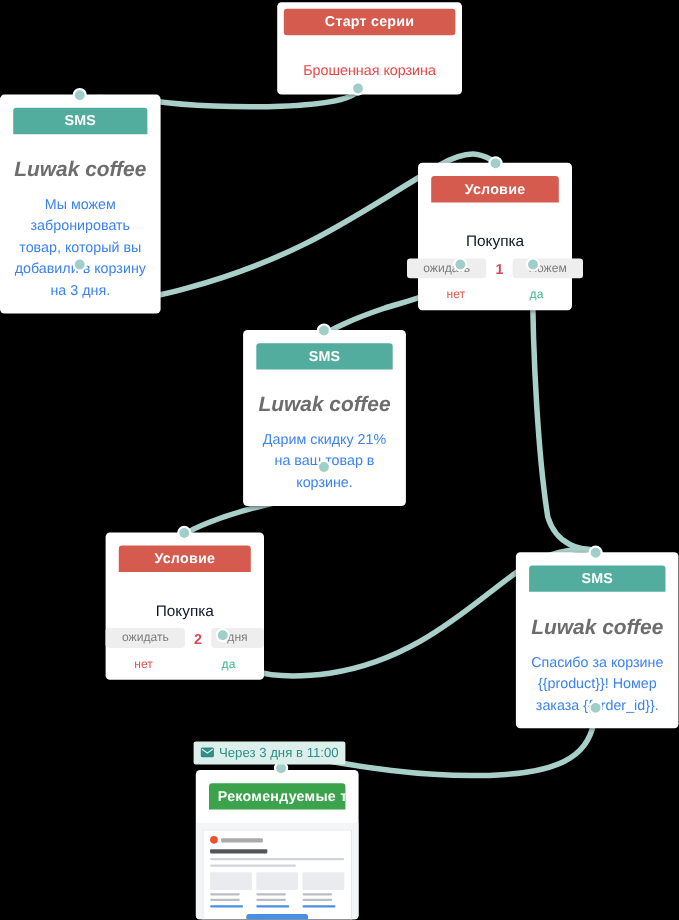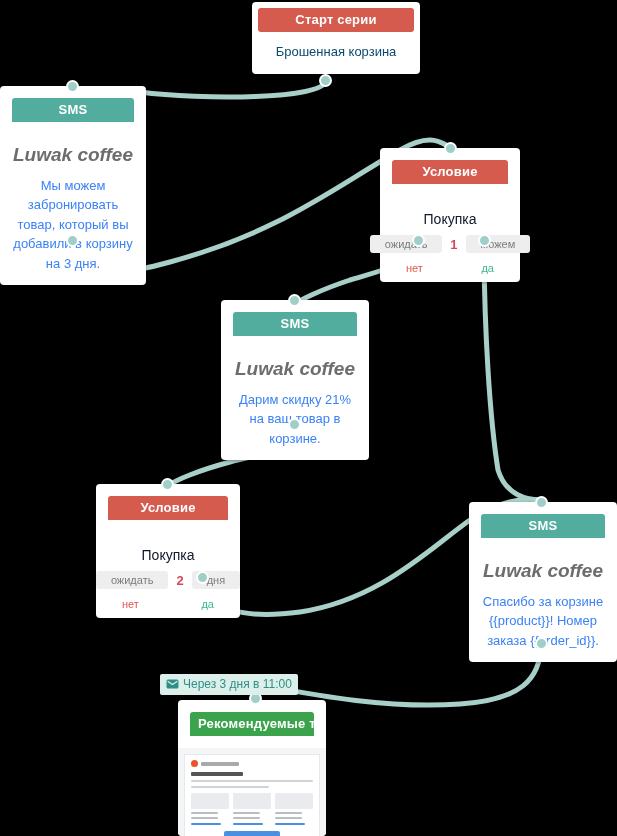--- a/index.html
+++ b/index.html
@@ -66,21 +66,21 @@
       <path d="M484,240 C484,330 490,420 498,470 C506,496 528,500 541,500"></path>
       <path d="M203,578 C203,608 240,620 300,612 C380,600 430,548 470,520 C500,500 525,498 541,500"></path>
       <path d="M541,643 C541,680 520,700 460,704 C380,710 290,690 255,684"></path>
       <path d="M255,684 C250,683 250,683 250,684"></path>
     </g>
   </svg>
 
   <div class="node" style="left:252px;top:2px;width:168px;">
     <div class="nhead red">Старт серии</div>
     <div class="nbody" style="padding-top:10px;">
-      <div class="ntext" style="margin-top:0;color:#0c4a6e;font-size:13px;">Брошенная корзина</div>
+      <div class="ntext" style="margin-top:12px;color:#ef4444;font-size:13px;">Брошенная корзина</div>
     </div>
   </div>
   <div class="dot" style="left:319px;top:74px;"></div>
 
   <div class="node" style="left:0px;top:86px;width:146px;">
     <div class="nhead teal wide">SMS</div>
     <div class="nbody">
       <div class="ntitle">Luwak coffee</div>
       <div class="ntext">Мы можем забронировать товар, который вы добавили в корзину на 3 дня.</div>
     </div>
@@ -138,21 +138,21 @@
   <div class="node" style="left:469px;top:502px;width:148px;">
     <div class="nhead teal wide">SMS</div>
     <div class="nbody">
       <div class="ntitle">Luwak coffee</div>
       <div class="ntext">Спасибо за корзине {{product}}! Номер заказа {{order_id}}.</div>
     </div>
   </div>
   <div class="dot" style="left:535px;top:496px;"></div>
   <div class="dot" style="left:535px;top:637px;"></div>
 
-  <div class="badge" style="left:160px;top:674px;">
+  <div class="badge" style="left:176px;top:674px;">
     <span>
       <svg width="13" height="10" viewBox="0 0 13 10">
         <rect x="0.5" y="0.5" width="12" height="9" rx="1.5" fill="#2f8f86"></rect>
         <path d="M1.6 2.2 L6.5 5.6 L11.4 2.2" stroke="#dcefea" stroke-width="1.2" fill="none"></path>
       </svg>
     </span>
     <span>Через 3 дня в 11:00</span>
   </div>
   <div class="dot" style="left:249px;top:692px;"></div>
 

